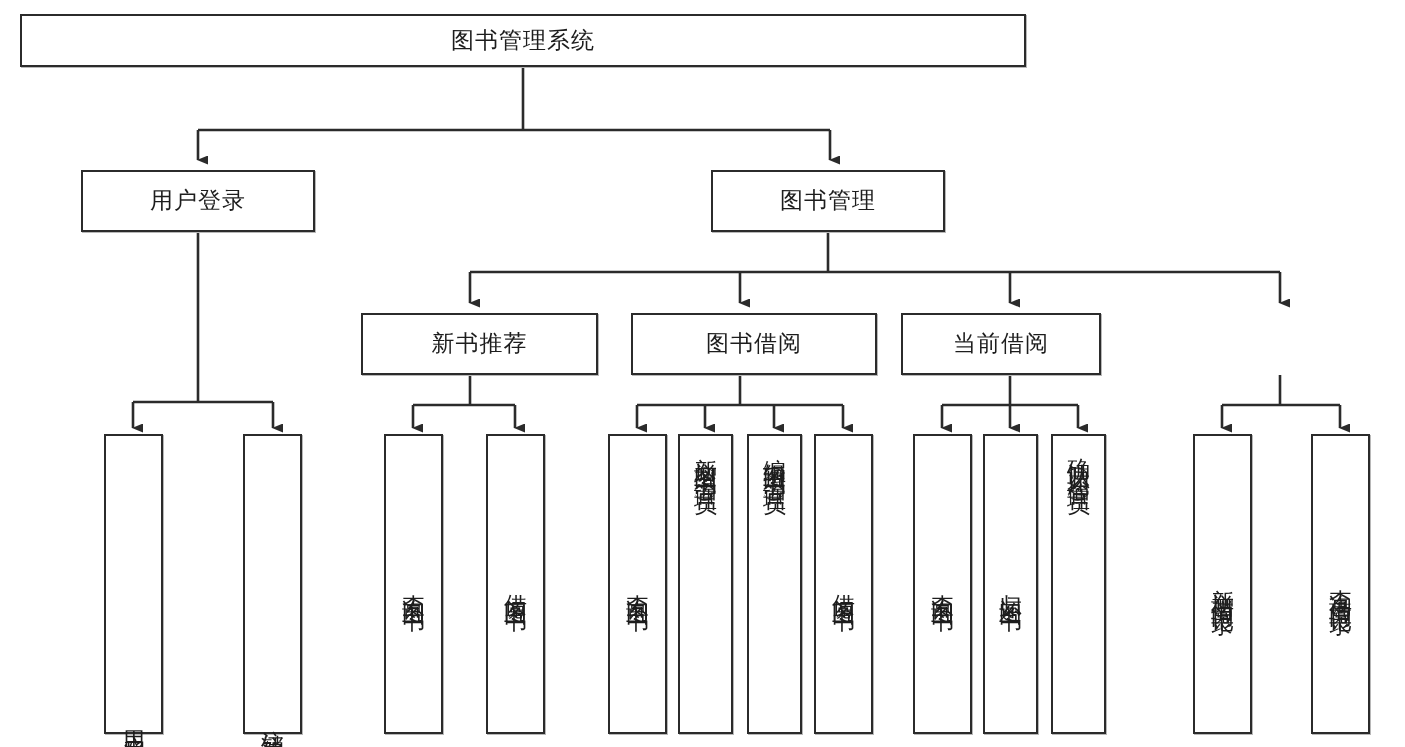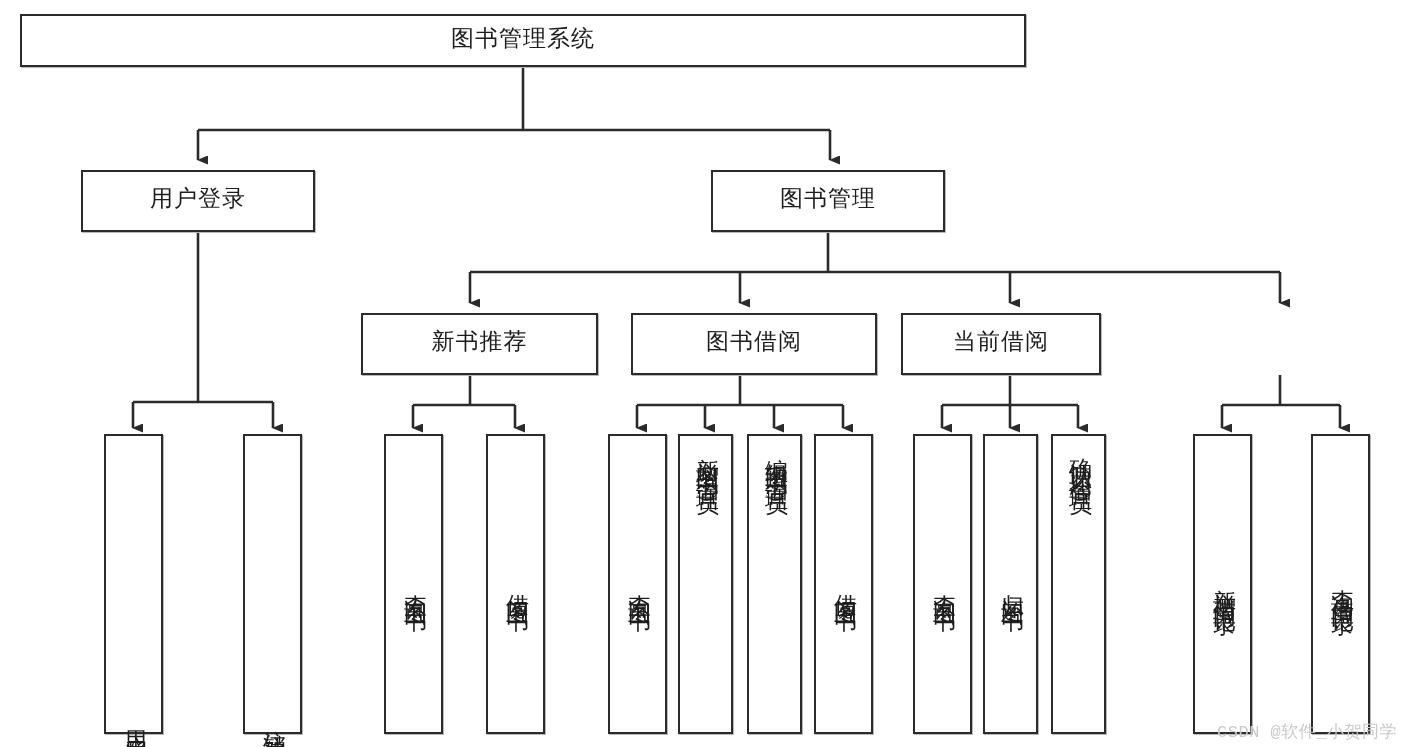--- a/index.html
+++ b/index.html
@@ -1,20 +1,20 @@
 <!DOCTYPE html>
 <html><head>
 <meta charset="utf-8">
 <style>
   html,body{margin:0;padding:0;background:#ffffff;}
   #page{
     position:relative;
     width:1405px;height:747px;
     background:#ffffff;
-    font-family:Liberation Mono, monospace;
+    font-family:Liberation Sans, sans-serif;
     overflow:hidden;
   }
   #edges{position:absolute;left:0;top:0;width:1405px;height:747px;}
   .node{
     position:absolute;
     box-sizing:border-box;
     background:#ffffff;
     border:2px solid #2b2b2b;
     box-shadow:1px 1px 0 #b8b8b8;
     display:flex;
@@ -160,15 +160,14 @@
     <span class="vlabel">确认归还（管理员）</span>
   </div>
 
   <div class="node node-v center" style="left:1193px;top:434px;width:59px;height:300px;">
     <span class="vlabel">新增借阅记录</span>
   </div>
   <div class="node node-v center" style="left:1311px;top:434px;width:59px;height:300px;">
     <span class="vlabel">查询借阅记录</span>
   </div>
 
-  <div class="watermark">CSDN @软件_小贺同学</div>
 
 </div>
 
 </body></html>

